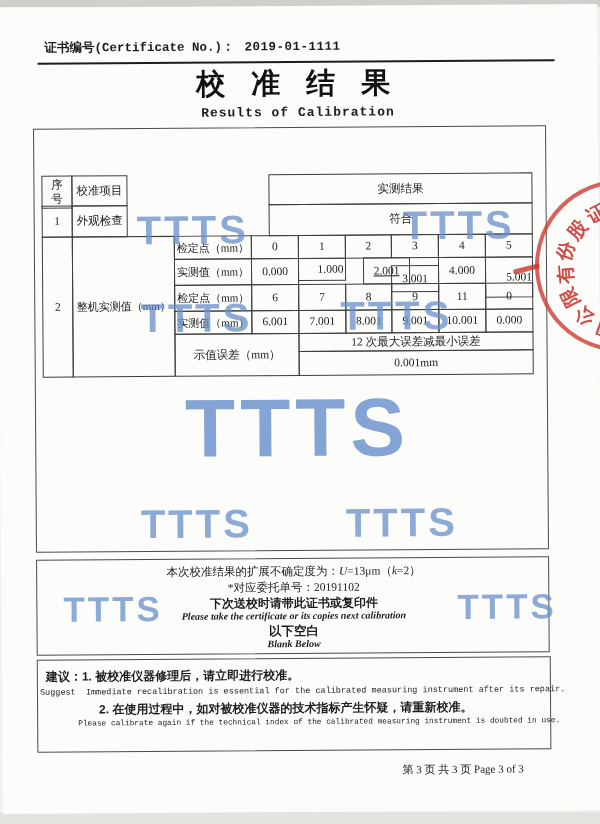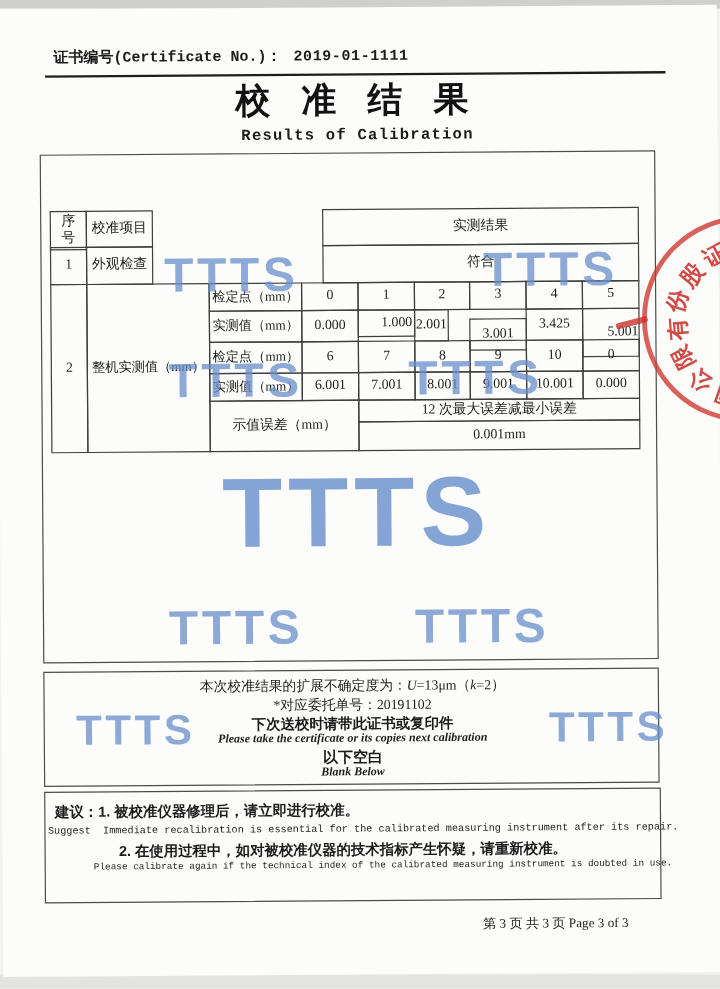--- a/index.html
+++ b/index.html
@@ -63,31 +63,31 @@
   <div class="cell num" style="left:252px;top:229px;width:48px;height:24px;">0</div>
   <div class="cell num" style="left:299px;top:229px;width:48px;height:24px;">1</div>
   <div class="cell num" style="left:346px;top:229px;width:47px;height:24px;">2</div>
   <div class="cell num" style="left:392px;top:229px;width:48px;height:24px;">3</div>
   <div class="cell num" style="left:439px;top:229px;width:48px;height:24px;">4</div>
   <div class="cell num" style="left:486px;top:229px;width:48px;height:24px;">5</div>
 
   <div class="cell" style="left:175px;top:252px;width:78px;height:27px;font-size:11px;">实测值（mm）</div>
   <div class="cell num" style="left:252px;top:252px;width:48px;height:27px;">0.000</div>
   <div class="cell num" style="left:299px;top:252px;width:48px;height:23px;padding-left:17px;">1.000</div>
-  <div class="cell num" style="left:346px;top:252px;width:29px;height:27px;">2.001</div>
+  <div class="cell num" style="left:364px;top:252px;width:47px;height:27px;text-decoration:underline;">2.001</div>
   <div class="cell num" style="left:392px;top:260px;width:48px;height:27px;">3.001</div>
-  <div class="cell num" style="left:439px;top:252px;width:48px;height:27px;">3.425</div>
+  <div class="cell num" style="left:439px;top:252px;width:48px;height:27px;">4.000</div>
   <div class="cell num" style="left:486px;top:252px;width:48px;height:41px;padding-left:20px;">5.001</div>
 
   <div class="cell" style="left:175px;top:278px;width:78px;height:27px;font-size:11px;">检定点（mm）</div>
   <div class="cell num" style="left:252px;top:278px;width:48px;height:27px;">6</div>
   <div class="cell num" style="left:299px;top:278px;width:48px;height:27px;">7</div>
   <div class="cell num" style="left:346px;top:278px;width:47px;height:27px;">8</div>
   <div class="cell num" style="left:392px;top:278px;width:48px;height:27px;">9</div>
-  <div class="cell num" style="left:439px;top:278px;width:48px;height:27px;">10</div>
+  <div class="cell num" style="left:439px;top:278px;width:48px;height:27px;">11</div>
   <div class="cell num" style="left:486px;top:278px;width:48px;height:27px;">0</div>
 
   <div class="cell" style="left:175px;top:304px;width:78px;height:24px;font-size:11px;">实测值（mm）</div>
   <div class="cell num" style="left:252px;top:304px;width:48px;height:24px;">6.001</div>
   <div class="cell num" style="left:299px;top:304px;width:48px;height:24px;">7.001</div>
   <div class="cell num" style="left:346px;top:304px;width:47px;height:24px;">8.001</div>
   <div class="cell num" style="left:392px;top:304px;width:48px;height:24px;">9.001</div>
   <div class="cell num" style="left:439px;top:304px;width:48px;height:24px;">10.001</div>
   <div class="cell num" style="left:486px;top:304px;width:48px;height:24px;">0.000</div>
 

